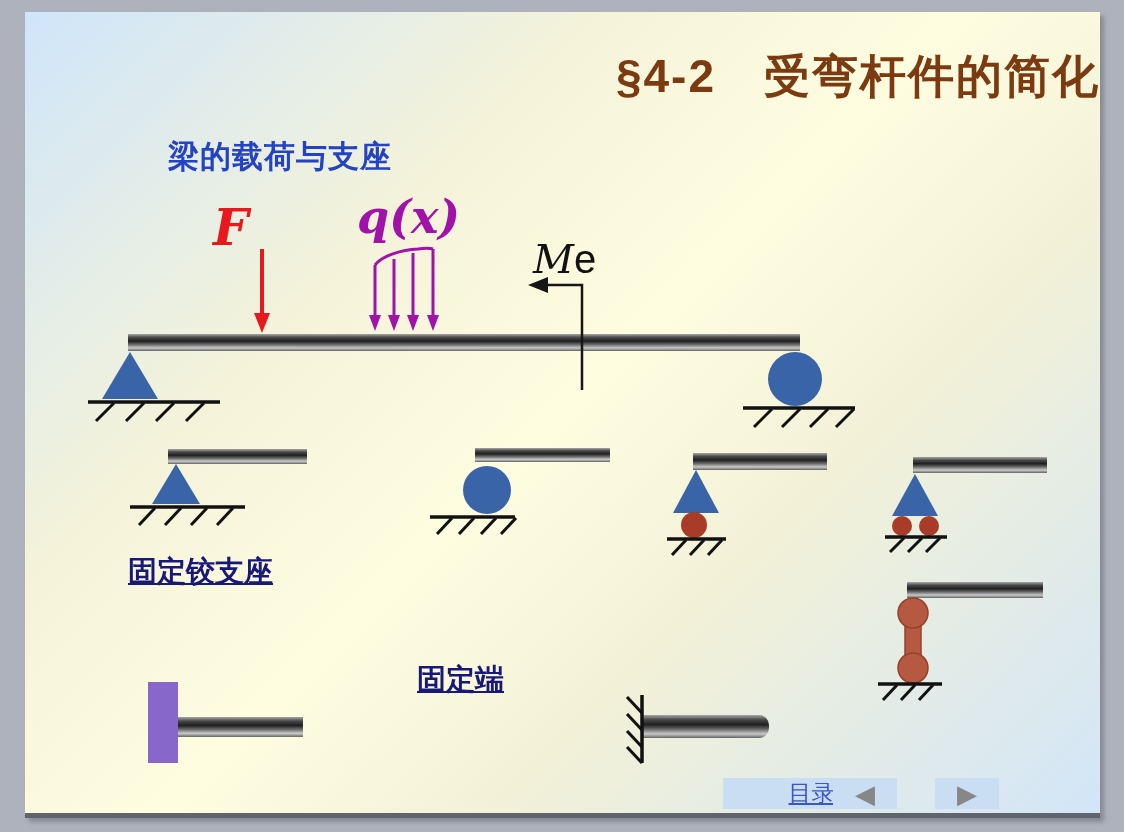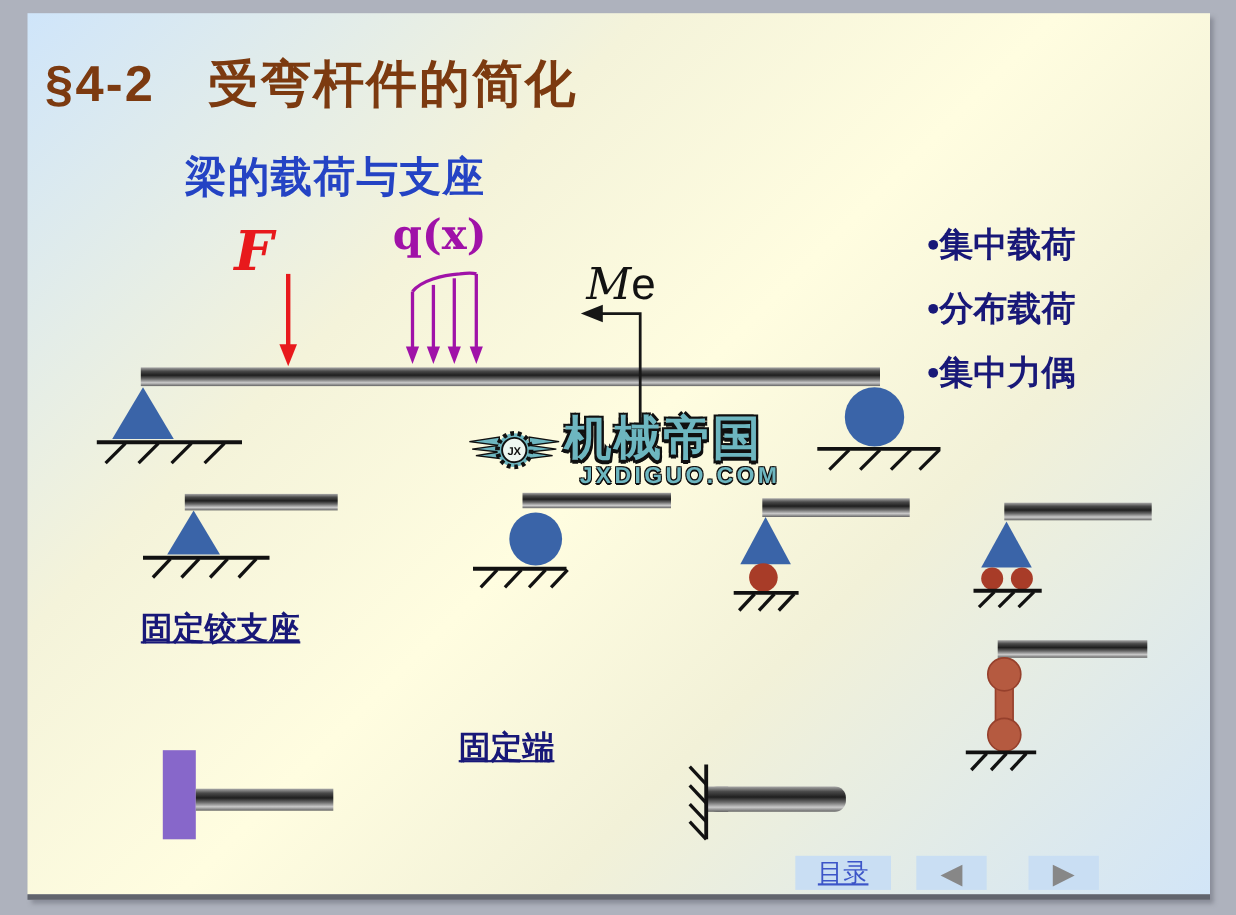--- a/index.html
+++ b/index.html
@@ -9,32 +9,32 @@
     font-family:"Liberation Sans","DejaVu Sans",sans-serif;
   }
   .slide{
     position:absolute;left:25px;top:12px;width:1075px;height:801px;
     background:linear-gradient(135deg,#cfe5fa 0%,#f4f3da 30%,#fffde0 50%,#f2f1d8 68%,#d2e5f7 100%);
     border-bottom:5px solid #61646d;
     box-shadow:4px 4px 4px rgba(116,120,131,0.65);
   }
   .abs{position:absolute;}
   .title{
-    left:16px;top:34px;width:100%;text-align:left;
+    left:0;top:34px;width:100%;text-align:right;
     font-size:46px;font-weight:bold;color:#7c3a10;letter-spacing:2px;
   }
   .subtitle{
-    left:143px;top:124px;font-size:38px;font-weight:bold;color:#2443c4;letter-spacing:1px;
+    left:143px;top:124px;font-size:31px;font-weight:bold;color:#2443c4;letter-spacing:1px;
   }
   .force-label{
     left:188px;top:186px;font-size:50px;font-weight:bold;font-style:italic;
     font-family:"DejaVu Serif","Liberation Serif",serif;color:#e8191c;
   }
   .q-label{
-    left:332px;top:178px;font-size:38px;font-weight:bold;
+    left:332px;top:178px;font-size:46px;font-style:italic;font-weight:bold;
     font-family:"DejaVu Serif","Liberation Serif",serif;color:#a012a8;
   }
   .me-label{left:508px;top:224px;font-size:40px;color:#121212;}
   .me-label .m{font-style:italic;font-family:"DejaVu Serif","Liberation Serif",serif;}
   .me-label .e{font-family:"Liberation Sans",sans-serif;}
   .bullets{left:818px;top:182px;width:220px;}
   .bullet{font-size:31px;font-weight:bold;color:#181878;line-height:58px;white-space:nowrap;}
   .support-label{font-size:29px;font-weight:bold;color:#181878;white-space:nowrap;text-decoration:underline;}
   .beam-div{
     background:linear-gradient(180deg,#a8a8a8 0%,#4a4a4a 20%,#1f1f1f 42%,#6a6a6a 62%,#c9c9c9 82%,#636363 100%);
@@ -48,21 +48,21 @@
   }
   .wm-site{
     position:absolute;left:102px;top:47px;font-size:21px;font-weight:bold;color:#6db6c0;
     letter-spacing:3px;white-space:nowrap;
     text-shadow:-1px -1px 0 #101010,1px -1px 0 #101010,-1px 1px 0 #101010,1px 1px 0 #101010,0 2px 0 #101010;
   }
   .nav-btn{
     background:#c9def3;display:flex;align-items:center;justify-content:center;
     cursor:pointer;user-select:none;
   }
-  .toc-btn{left:698px;top:766px;width:87px;height:31px;}
+  .toc-btn{left:698px;top:766px;width:87px;height:31px;padding-left:45px;}
   .toc-btn span{font-size:23px;color:#3c55c8;text-decoration:underline;}
   .arrow-btn span{font-size:26px;color:#878787;line-height:1;}
   .prev-btn{left:808px;top:766px;width:64px;height:31px;}
   .next-btn{left:910px;top:766px;width:64px;height:31px;}
   svg{display:block;overflow:visible;}
 </style>
 </head>
 <body>
 
 <svg width="0" height="0">
@@ -129,43 +129,21 @@
         <line x1="748" y1="222" x2="730" y2="240" stroke-width="3"></line>
         <line x1="774" y1="222" x2="756" y2="240" stroke-width="3"></line>
       </g>
     </g>
   </svg>
 
   <div class="abs force-label">F</div>
   <div class="abs q-label">q(x)</div>
   <div class="abs me-label"><span class="m">M</span><span class="e">e</span></div>
 
-  <div class="abs bullets">
-    <div class="bullet">•集中载荷</div>
-    <div class="bullet">•分布载荷</div>
-    <div class="bullet">•集中力偶</div>
-  </div>
-
-  <div class="abs wm">
-    <svg style="position:absolute;left:0;top:8px;" width="85" height="56" viewBox="0 0 100 56">
-      <g fill="#6db6c0" stroke="#101010" stroke-width="1.5">
-        <polygon points="2,18 34,13 34,22"></polygon>
-        <polygon points="5,26 34,22 34,29"></polygon>
-        <polygon points="9,33 34,29 34,36"></polygon>
-        <polygon points="98,18 66,13 66,22"></polygon>
-        <polygon points="95,26 66,22 66,29"></polygon>
-        <polygon points="91,33 66,29 66,36"></polygon>
-      </g>
-      <circle cx="50" cy="27" r="18" fill="#6db6c0" stroke="#101010" stroke-width="5" stroke-dasharray="4 4"></circle>
-      <circle cx="50" cy="27" r="13" fill="#eef6f0" stroke="#101010" stroke-width="2"></circle>
-      <text x="50" y="32" text-anchor="middle" font-size="12" font-weight="bold" fill="#101010">JX</text>
-    </svg>
-    <div class="wm-brand">机械帝国</div>
-    <div class="wm-site">JXDIGUO.COM</div>
-  </div>
+
 
   <svg class="abs" style="left:100px;top:430px;" width="200" height="115" viewBox="0 0 200 115">
     <rect x="43" y="7" width="139" height="15" fill="url(#beamGrad)"></rect>
     <polygon points="51,22 27,62 75,62" fill="#3a64a8"></polygon>
     <g stroke="#111" stroke-width="3.5">
       <line x1="5" y1="65" x2="120" y2="65"></line>
       <line x1="30" y1="66" x2="14" y2="83" stroke-width="3"></line>
       <line x1="56" y1="66" x2="40" y2="83" stroke-width="3"></line>
       <line x1="82" y1="66" x2="66" y2="83" stroke-width="3"></line>
       <line x1="108" y1="66" x2="92" y2="83" stroke-width="3"></line>

